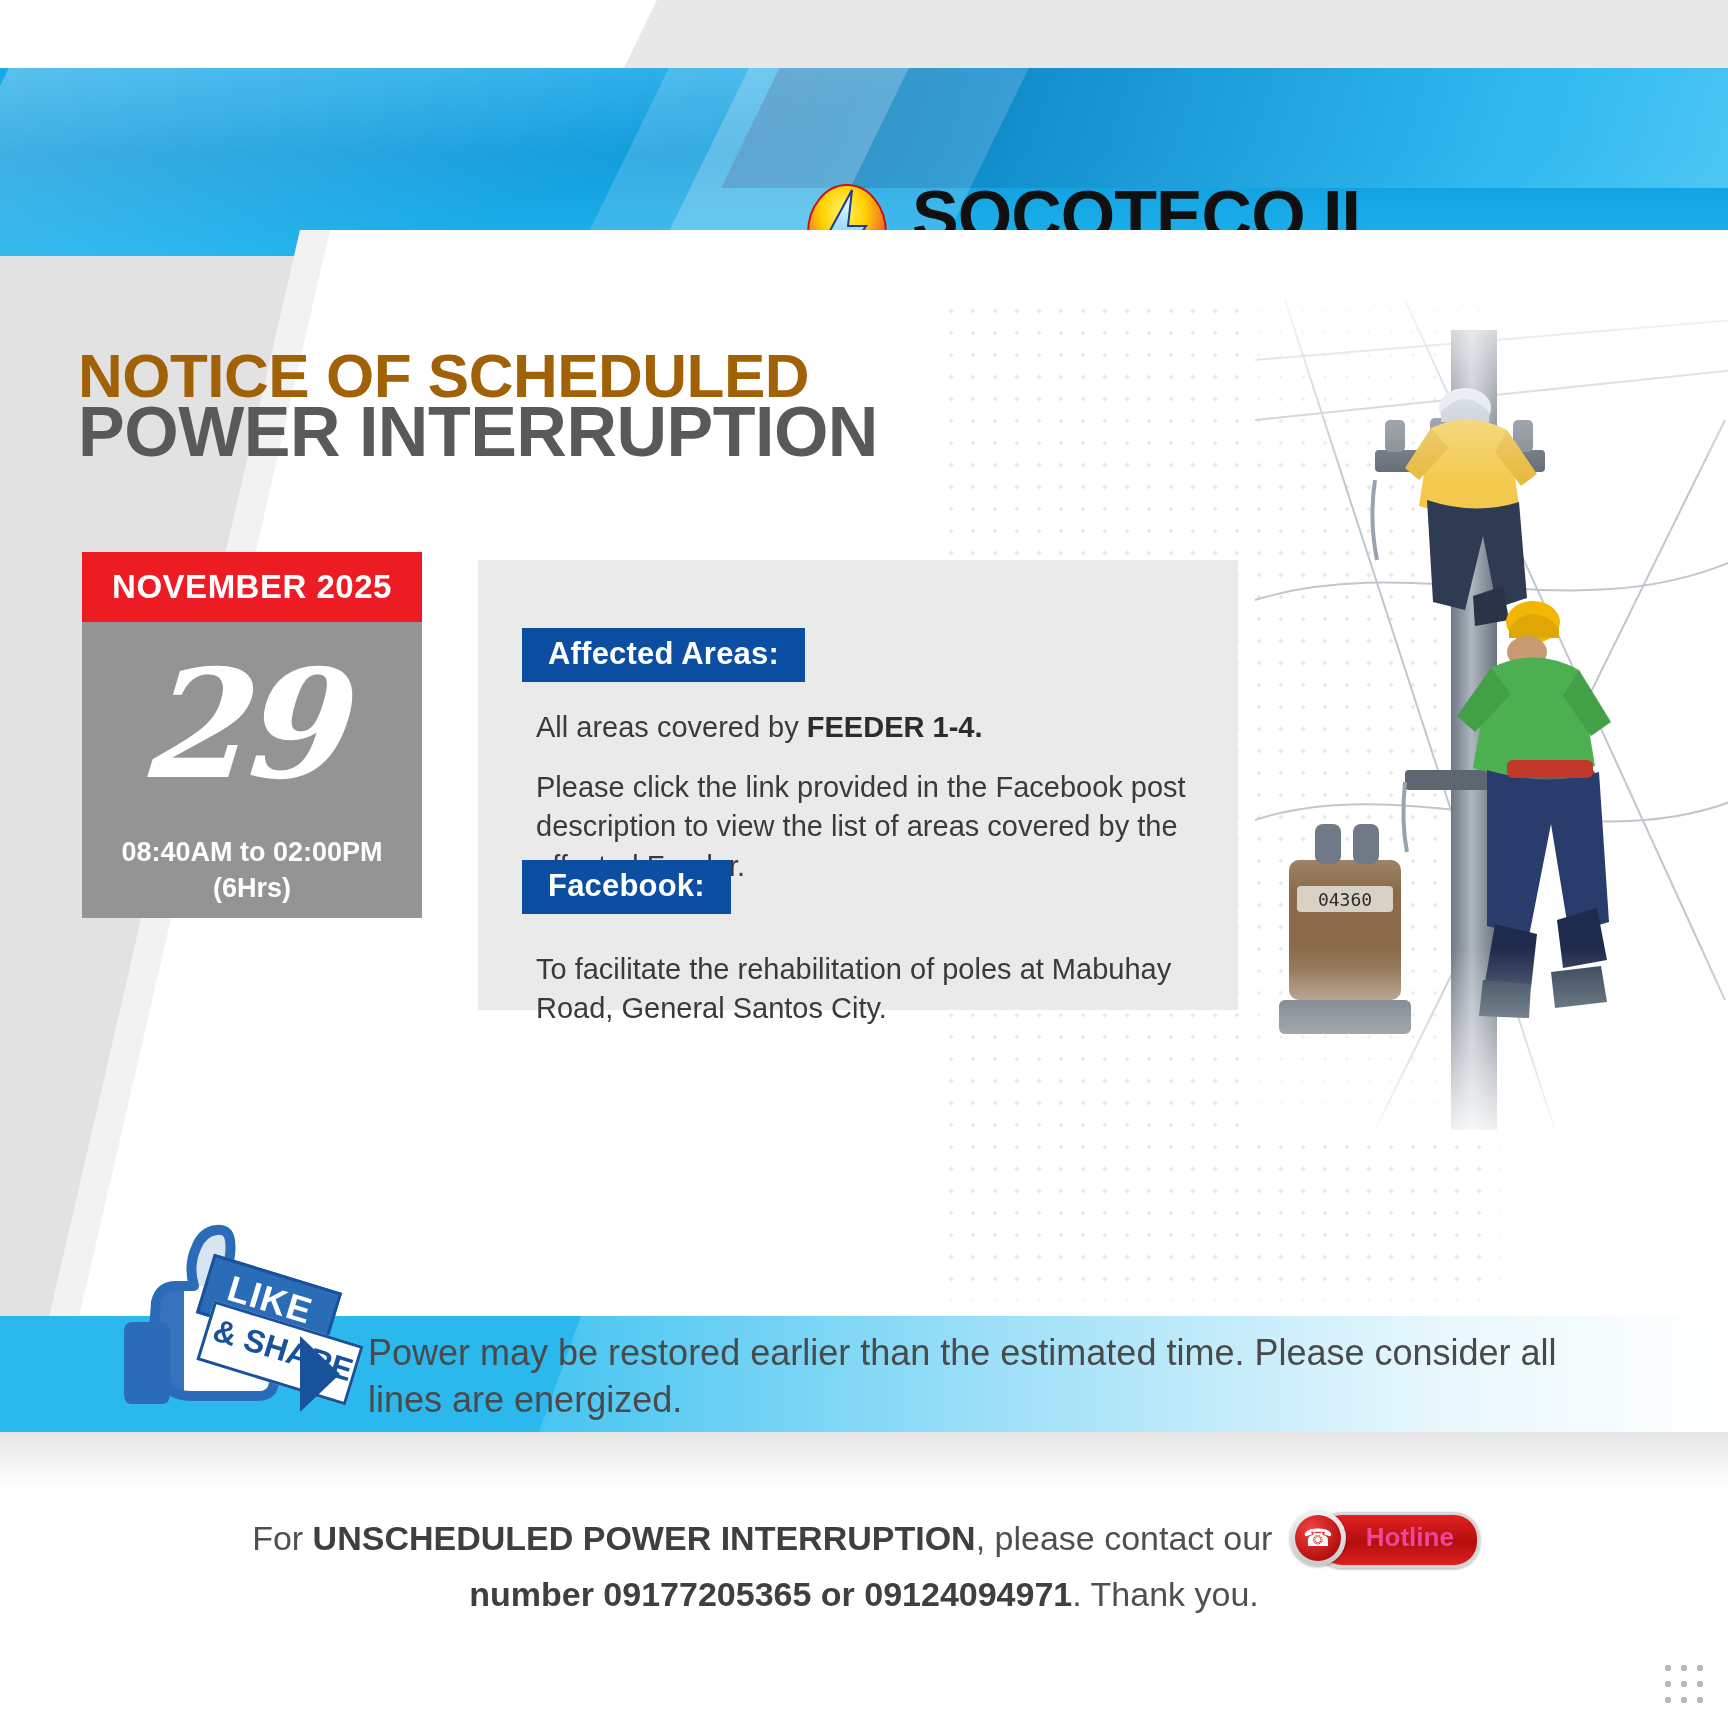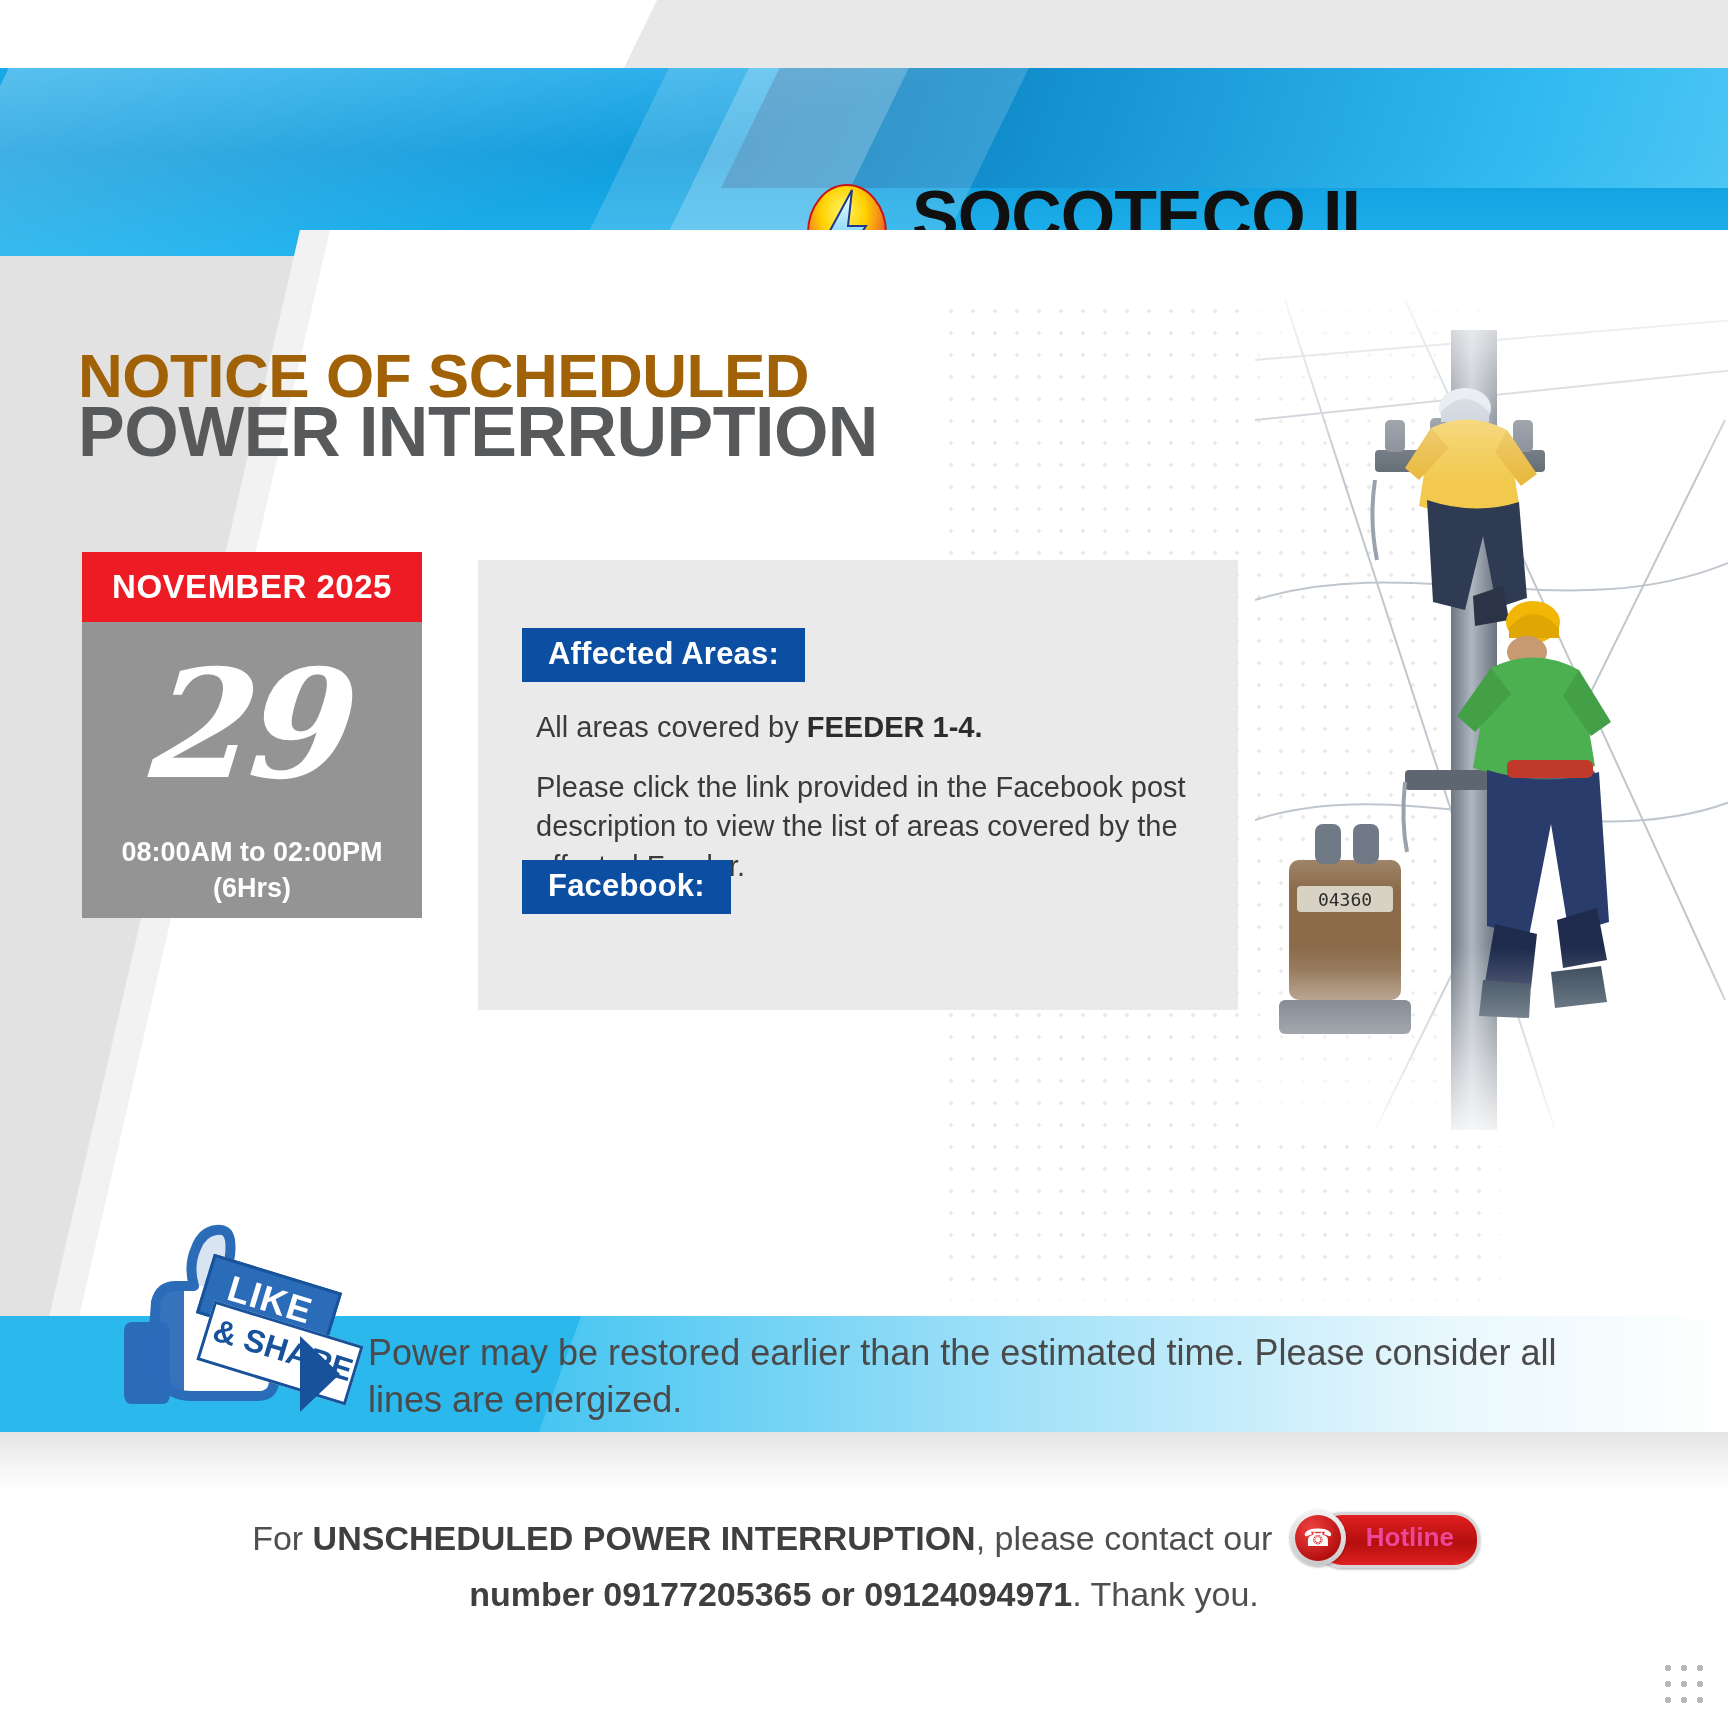--- a/index.html
+++ b/index.html
@@ -299,37 +299,38 @@
   <div class="bg-white-diag"></div>
   <div class="dots"></div>
 
   <div class="title-red">NOTICE OF SCHEDULED</div>
   <div class="title-dark">POWER INTERRUPTION</div>
 
   <div class="date-card">
     <div class="date-month">NOVEMBER 2025</div>
     <div class="date-day">29</div>
     <div class="date-time">
-      <div>08:00AM to 02:00PM</div>
+      <div>08:40AM to 02:00PM</div>
       <div>(6Hrs)</div>
     </div>
   </div>
 
   <div class="info-panel">
     <div class="chip-wrap chip-affected">
       <span class="chip">Affected Areas:</span>
     </div>
     <div class="body-text t-feeder">
       <span>All areas covered by </span><b>FEEDER 1-4.</b>
     </div>
     <div class="body-text t-link">Please click the link provided in the Facebook post description to view the list of areas covered by the affected Feeder.</div>
 
     <div class="chip-wrap chip-purpose">
       <span class="chip">Facebook:</span>
     </div>
+    <div class="body-text t-purpose">To facilitate the rehabilitation of poles at Mabuhay Road, General Santos City.</div>
   </div>
 
   <div class="photo">
     <svg width="480" height="830" viewBox="0 0 480 830">
       <defs>
         <linearGradient id="poleg" x1="0" y1="0" x2="1" y2="0">
           <stop offset="0%" stop-color="#6E7782"></stop>
           <stop offset="45%" stop-color="#AEB6C0"></stop>
           <stop offset="100%" stop-color="#69727D"></stop>
         </linearGradient>

